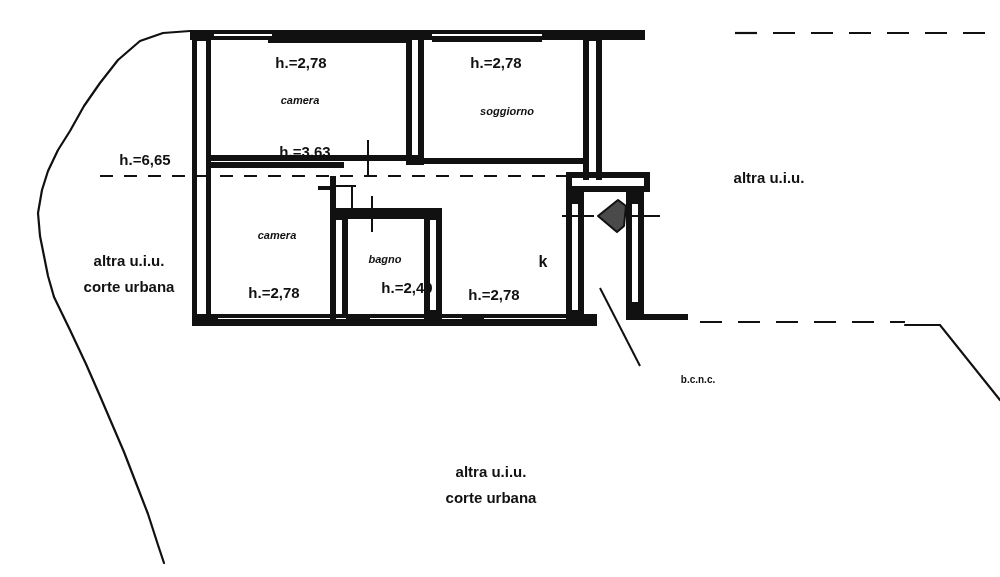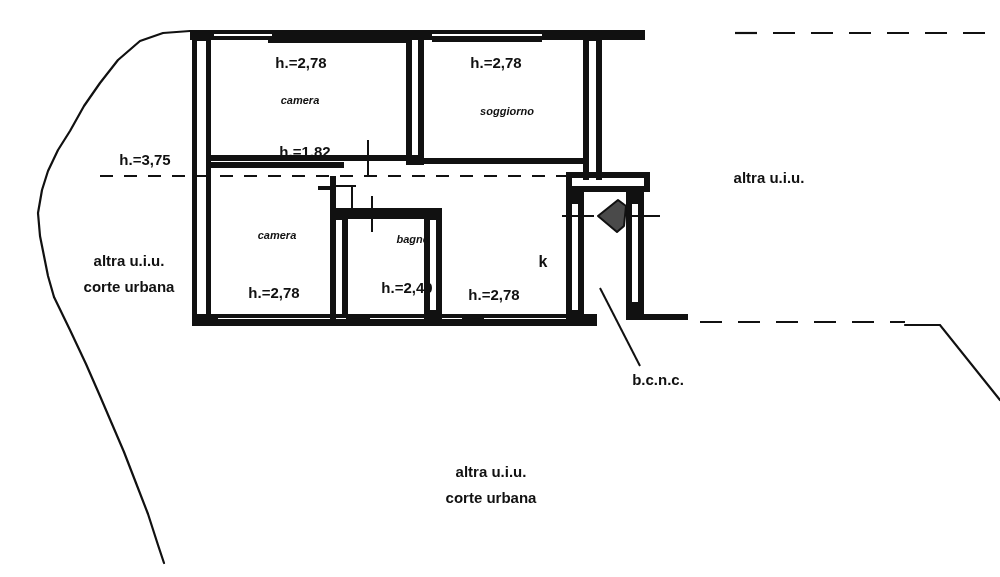--- a/index.html
+++ b/index.html
@@ -30,21 +30,21 @@
     color: #111111;
     font-family: "Liberation Sans", sans-serif;
     font-weight: 700;
     letter-spacing: 0px;
     transform: translate(-50%, -50%);
     line-height: 1.22;
   }
   .lbl-room   { font-size: 11px; font-style: italic; }
   .lbl-h      { font-size: 15px; }
   .lbl-ext    { font-size: 15px; margin-top: 9px; }
-  .lbl-small  { font-size: 15px; }
+  .lbl-small  { font-size: 10px; margin-left: 40px; }
   .lbl-k      { font-size: 16px; }
 </style>
 </head>
 <body>
 
 <div id="plan-root">
 
   <svg id="plan-svg" viewBox="0 0 1000 577">
 
     <g fill="none" stroke="#111111" stroke-width="2.2" stroke-linejoin="round" stroke-linecap="round">
@@ -165,36 +165,36 @@
     </g>
 
     <g>
       <line x1="600" y1="288" x2="640" y2="366" stroke="#111111" stroke-width="2"></line>
     </g>
 
   </svg>
 
   <div class="lbl lbl-h" style="left:301px; top:63px;">h.=2,78</div>
   <div class="lbl lbl-room" style="left:300px; top:101px;">camera</div>
-  <div class="lbl lbl-h" style="left:305px; top:152px;">h.=1,82</div>
+  <div class="lbl lbl-h" style="left:305px; top:152px;">h.=3,63</div>
 
   <div class="lbl lbl-h" style="left:496px; top:63px;">h.=2,78</div>
   <div class="lbl lbl-room" style="left:507px; top:112px;">soggiorno</div>
 
   <div class="lbl lbl-room" style="left:277px; top:236px;">camera</div>
   <div class="lbl lbl-h" style="left:274px; top:293px;">h.=2,78</div>
 
-  <div class="lbl lbl-room" style="left:385px; top:240px;margin-left:28px;">bagno</div>
+  <div class="lbl lbl-room" style="left:385px; top:260px;">bagno</div>
   <div class="lbl lbl-h" style="left:383px; top:288px;margin-left:24px;">h.=2,40</div>
 
   <div class="lbl lbl-h" style="left:494px; top:295px;">h.=2,78</div>
 
   <div class="lbl lbl-k" style="left:543px; top:262px;">k</div>
 
-  <div class="lbl lbl-h" style="left:145px; top:160px;">h.=3,75</div>
+  <div class="lbl lbl-h" style="left:145px; top:160px;">h.=6,65</div>
 
   <div class="lbl lbl-small" style="left:658px; top:380px;">b.c.n.c.</div>
 
   <div class="lbl lbl-ext" style="left:769px; top:169px;">altra u.i.u.</div>
 
   <div class="lbl lbl-ext" style="left:129px; top:252px;">altra u.i.u.</div>
   <div class="lbl lbl-ext" style="left:129px; top:278px;">corte urbana</div>
 
   <div class="lbl lbl-ext" style="left:491px; top:463px;">altra u.i.u.</div>
   <div class="lbl lbl-ext" style="left:491px; top:489px;">corte urbana</div>

